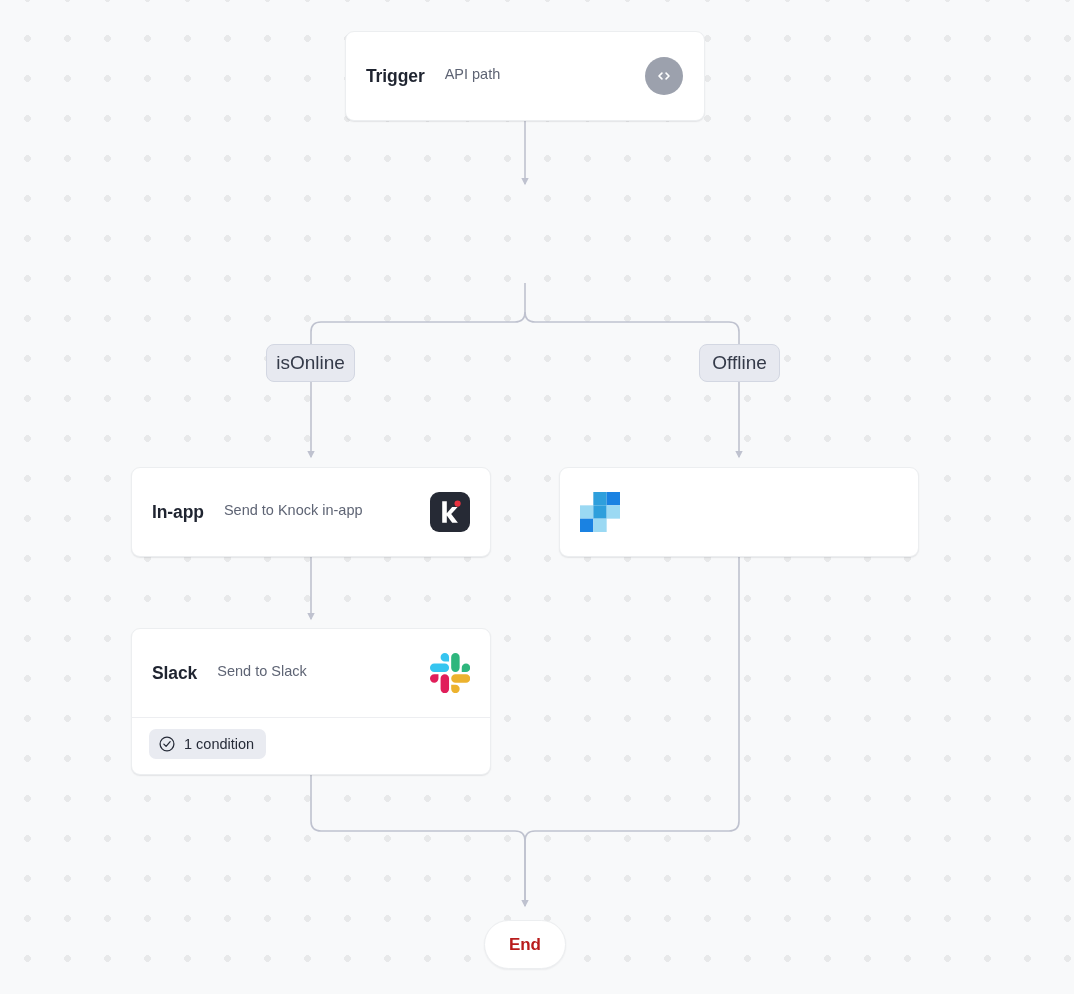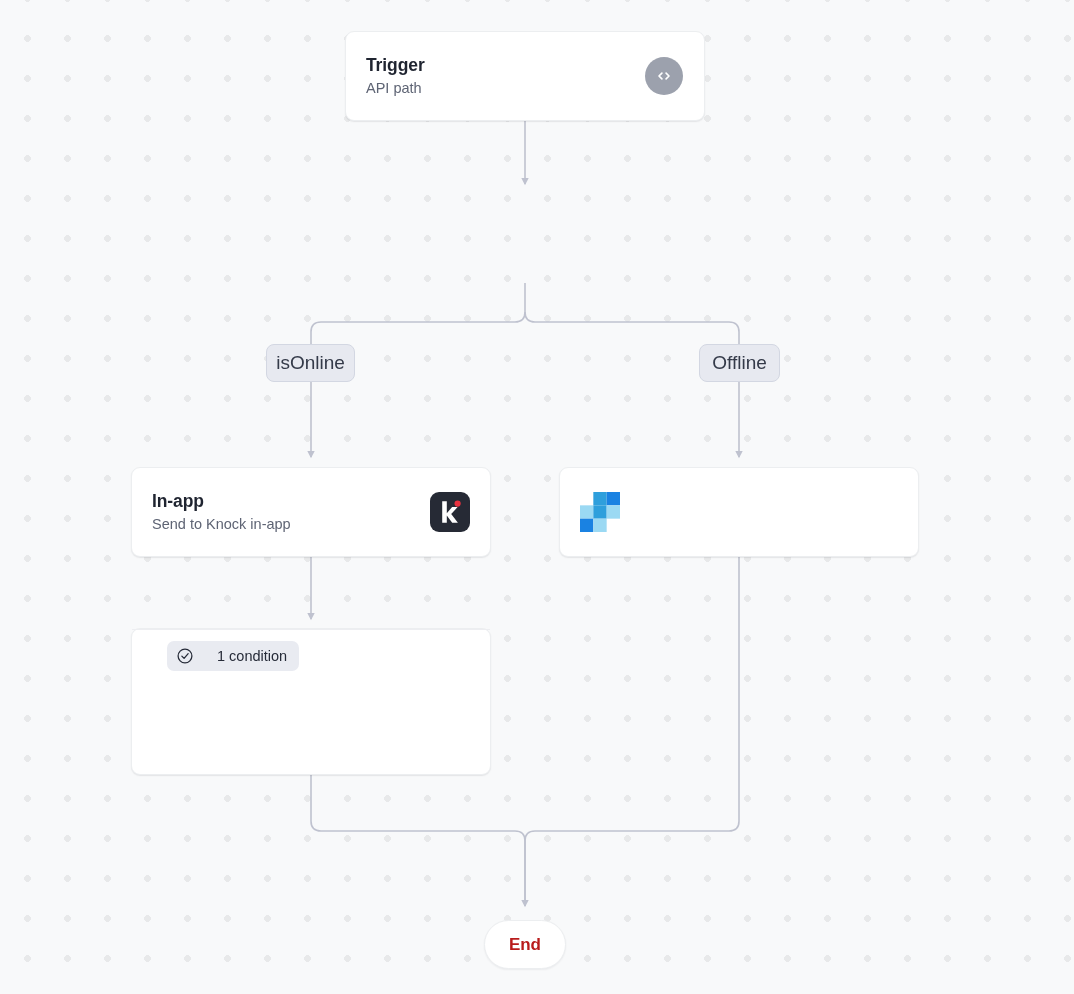--- a/index.html
+++ b/index.html
@@ -58,22 +58,22 @@
   .node-main {
     display: flex;
     align-items: center;
     justify-content: space-between;
     padding: 17px 20px 18px 20px;
     box-sizing: border-box;
   }
 
   .node-text {
     display: flex;
-    flex-direction: column;
-    gap: 3px;
+    flex-direction: row;
+    gap: 20px;
     min-width: 0;
   }
 
   .node-title {
     font-size: 17.5px;
     line-height: 22px;
     font-weight: 600;
     color: #1f2430;
     letter-spacing: -0.1px;
     white-space: nowrap;
@@ -112,25 +112,24 @@
   .node-footer {
     border-top: 1px solid #edeef1;
     padding: 11px 17px 12px 17px;
     display: flex;
     align-items: center;
   }
 
   .condition-badge {
     display: inline-flex;
     align-items: center;
-    gap: 23px;
+    gap: 8px;
     background: #e9ebf1;
     border-radius: 7px;
     padding: 6px 12px 6px 9px;
-    margin-left: 18px;
   }
   .condition-badge .cb-label {
     font-size: 14.5px;
     line-height: 18px;
     color: #262b38;
     font-weight: 500;
     white-space: nowrap;
   }
 
   
@@ -274,20 +273,42 @@
             <rect x="24" y="12" width="12" height="12" fill="#9bd9f3"></rect>
             <rect x="0" y="24" width="12" height="12" fill="#1a82e2"></rect>
             <rect x="12" y="24" width="12" height="12" fill="#9bd9f3"></rect>
           </svg>
         </div>
       </div>
     </div>
   </div>
 
   <div class="node" style="left:131px; top:628px; width:360px; height:147px;">
+    <div class="node-main" style="height:88px;">
+      <div class="node-text">
+        <div class="node-title">Slack</div>
+        <div class="node-subtitle">Send to Slack</div>
+      </div>
+      <div class="node-icon">
+        <div class="logo-tile">
+          <svg width="40" height="40" viewBox="0 0 122 122">
+            <g>
+              <path d="M25.8 77.6a12.9 12.9 0 1 1-12.9-12.9h12.9v12.9z" fill="#e01e5a"></path>
+              <path d="M32.3 77.6a12.9 12.9 0 0 1 25.8 0v32.3a12.9 12.9 0 1 1-25.8 0V77.6z" fill="#e01e5a"></path>
+              <path d="M45.2 25.8a12.9 12.9 0 1 1 12.9-12.9v12.9H45.2z" fill="#36c5f0"></path>
+              <path d="M45.2 32.3a12.9 12.9 0 0 1 0 25.8H12.9a12.9 12.9 0 1 1 0-25.8h32.3z" fill="#36c5f0"></path>
+              <path d="M96.9 45.2a12.9 12.9 0 1 1 12.9 12.9H96.9V45.2z" fill="#2eb67d"></path>
+              <path d="M90.4 45.2a12.9 12.9 0 0 1-25.8 0V12.9a12.9 12.9 0 1 1 25.8 0v32.3z" fill="#2eb67d"></path>
+              <path d="M77.6 96.9a12.9 12.9 0 1 1-12.9 12.9V96.9h12.9z" fill="#ecb22e"></path>
+              <path d="M77.6 90.4a12.9 12.9 0 0 1 0-25.8h32.3a12.9 12.9 0 1 1 0 25.8H77.6z" fill="#ecb22e"></path>
+            </g>
+          </svg>
+        </div>
+      </div>
+    </div>
     <div class="node-footer">
       <div class="condition-badge">
         <span style="display:flex;">
           <svg width="18" height="18" viewBox="0 0 24 24" fill="none" stroke="#262b38" stroke-width="1.7" stroke-linecap="round" stroke-linejoin="round">
             <circle cx="12" cy="12" r="9.2"></circle>
             <polyline points="7.8,12.2 10.8,15.2 16.2,8.9"></polyline>
           </svg>
         </span>
         <span class="cb-label">1 condition</span>
       </div>

